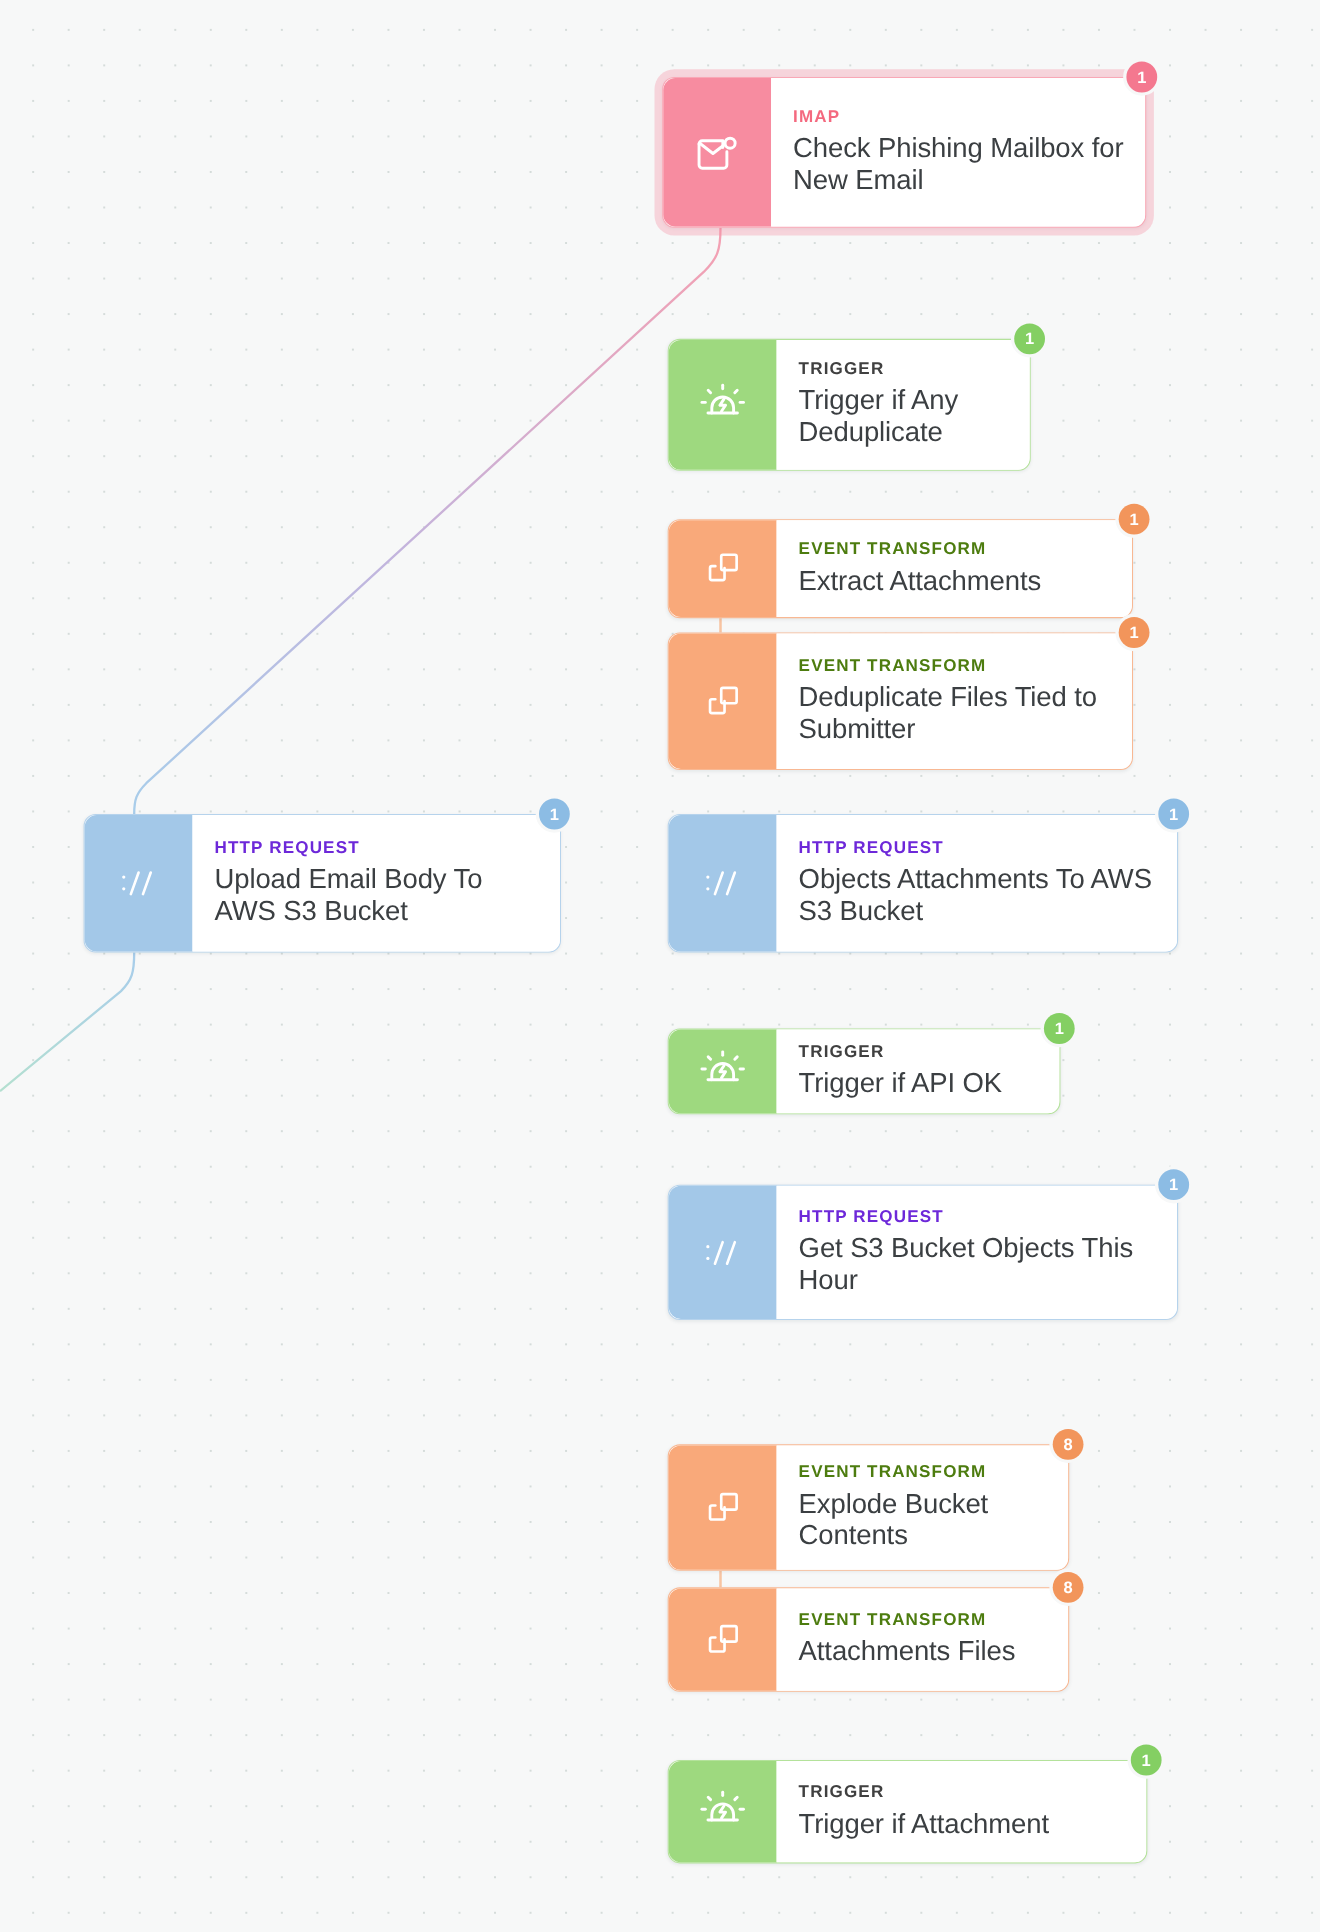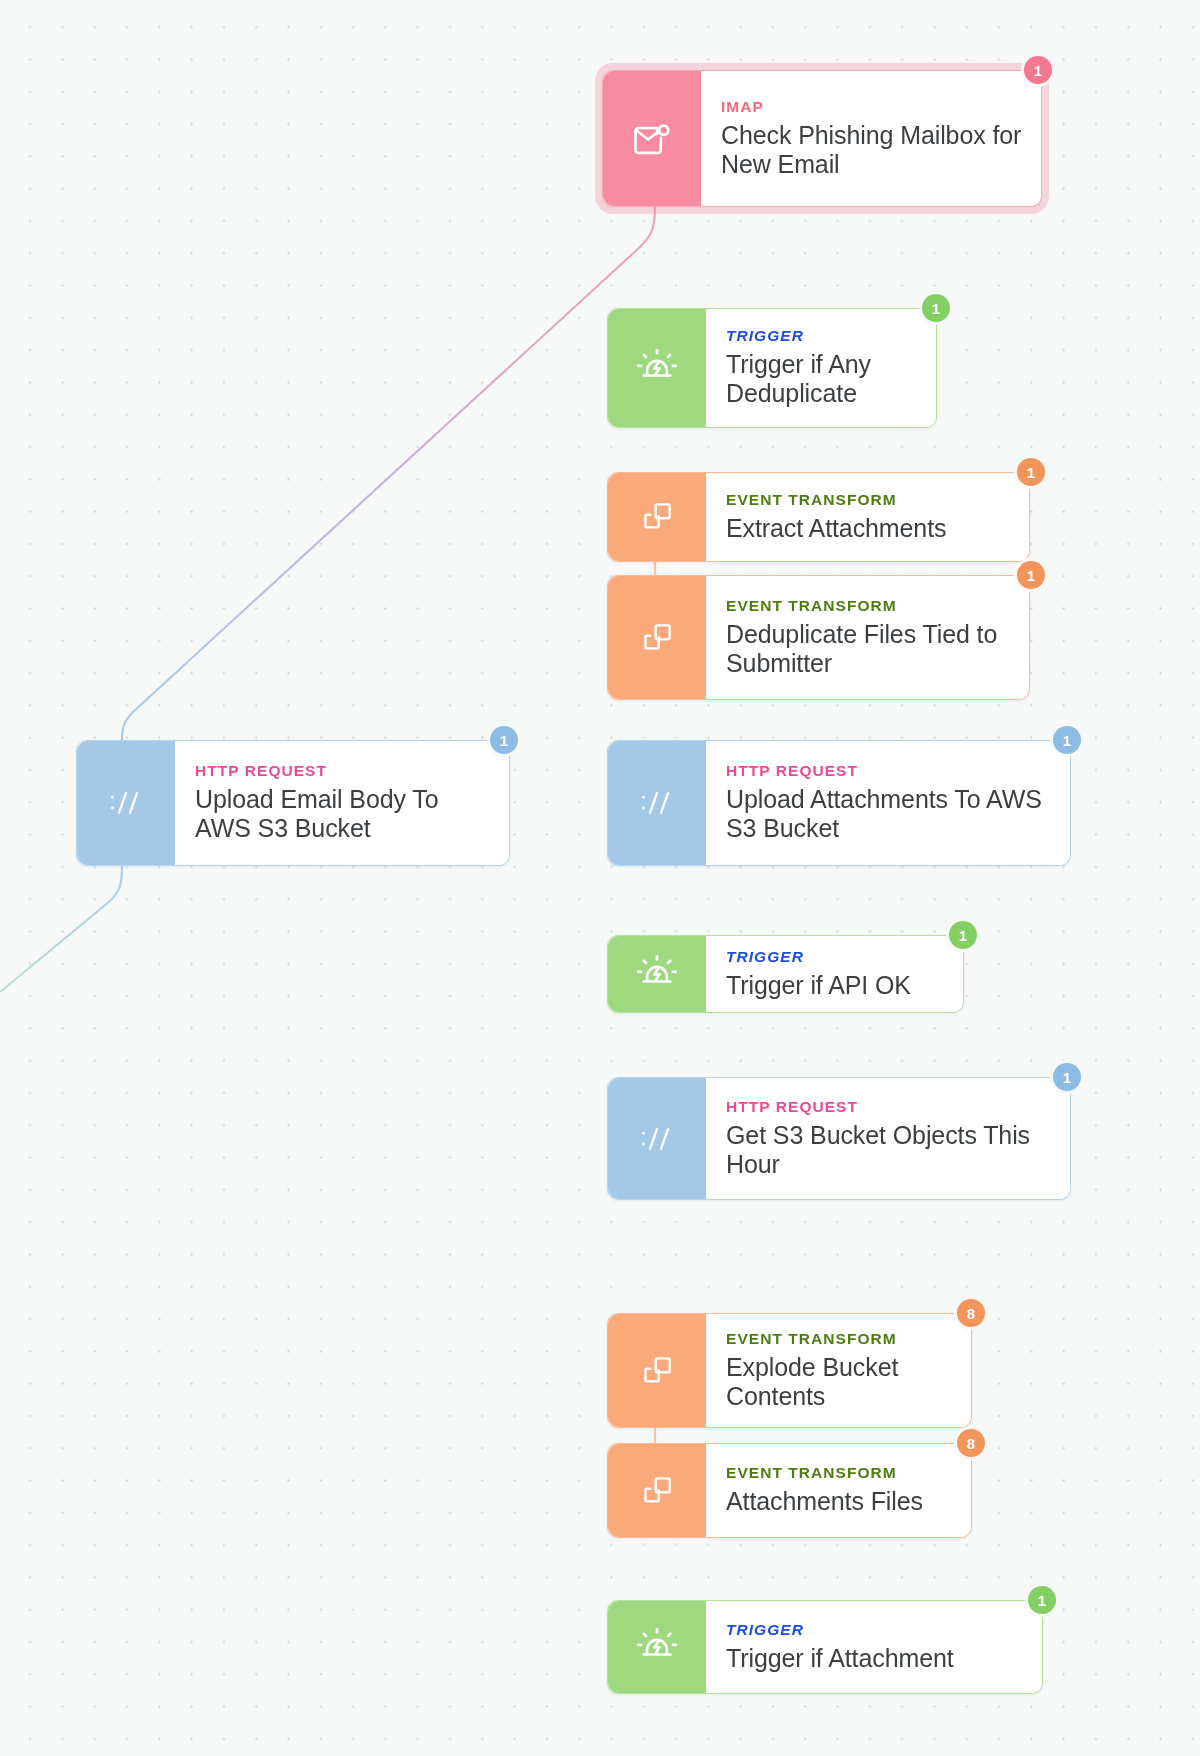--- a/index.html
+++ b/index.html
@@ -97,29 +97,29 @@
     box-shadow: 0 0 0 3px #f7f8f8;
     box-sizing: border-box;
   }
 
   
   .v-imap   .node-icon { background: #f78ca0; }
   .v-imap   .node-kind { color: #f4697f; }
   .v-imap             { border: 1.6px solid #f9a8b6; }
 
   .v-trigger .node-icon { background: #9ed97f; }
-  .v-trigger .node-kind { color: #1d4ed8; font-style: italic; }
+  .v-trigger .node-kind { color: #404040; }
   .v-trigger            { border: 1.6px solid #b4e29b; }
 
   .v-transform .node-icon { background: #f9a97a; }
   .v-transform .node-kind { color: #4d7c0f; }
   .v-transform            { border: 1.6px solid #f8b893; }
 
   .v-http .node-icon { background: #a3c8e8; }
-  .v-http .node-kind { color: #ec4899; }
+  .v-http .node-kind { color: #6d28d9; }
   .v-http            { border: 1.6px solid #b6d3ec; }
 
   .bdg-pink   { background: #f4788f; }
   .bdg-green  { background: #84cf63; }
   .bdg-orange { background: #f2955b; }
   .bdg-blue   { background: #8cbce4; }
 
   
   .selected {
     box-shadow: 0 0 0 7px rgba(247,140,160,0.33);
@@ -293,21 +293,21 @@
     <div class="node-icon">
       <svg class="ico" width="46" height="46" viewBox="0 0 30 24" fill="none" stroke="currentColor" stroke-width="1.55" stroke-linecap="round">
         <circle cx="6.2" cy="8.3" r="0.95" fill="currentColor" stroke="none"></circle>
         <circle cx="6.2" cy="15.3" r="0.95" fill="currentColor" stroke="none"></circle>
         <path d="M15.0 5.6L10.4 18.4"></path>
         <path d="M22.2 5.6L17.6 18.4"></path>
       </svg>
     </div>
     <div class="node-body">
       <div class="node-kind">HTTP REQUEST</div>
-      <div class="node-title">Upload Attachments To AWS S3 Bucket</div>
+      <div class="node-title">Objects Attachments To AWS S3 Bucket</div>
     </div>
   </div>
   <div class="badge bdg-blue" style="left:1053px; top:726px;">1</div>
 
   <div class="node v-trigger shadow-soft" style="left:607px; top:935px; width:357px; height:78px;">
     <div class="node-icon">
       <svg class="ico" width="44" height="44" viewBox="0 0 24 24" fill="none" stroke="currentColor" stroke-width="1.45" stroke-linecap="round" stroke-linejoin="round">
         <path d="M6.6 16.1v-2.6a5.4 5.4 0 0 1 10.8 0v2.6"></path>
         <path d="M4.7 16.1h14.6"></path>
         <path d="M12 4.0V2.3"></path>

